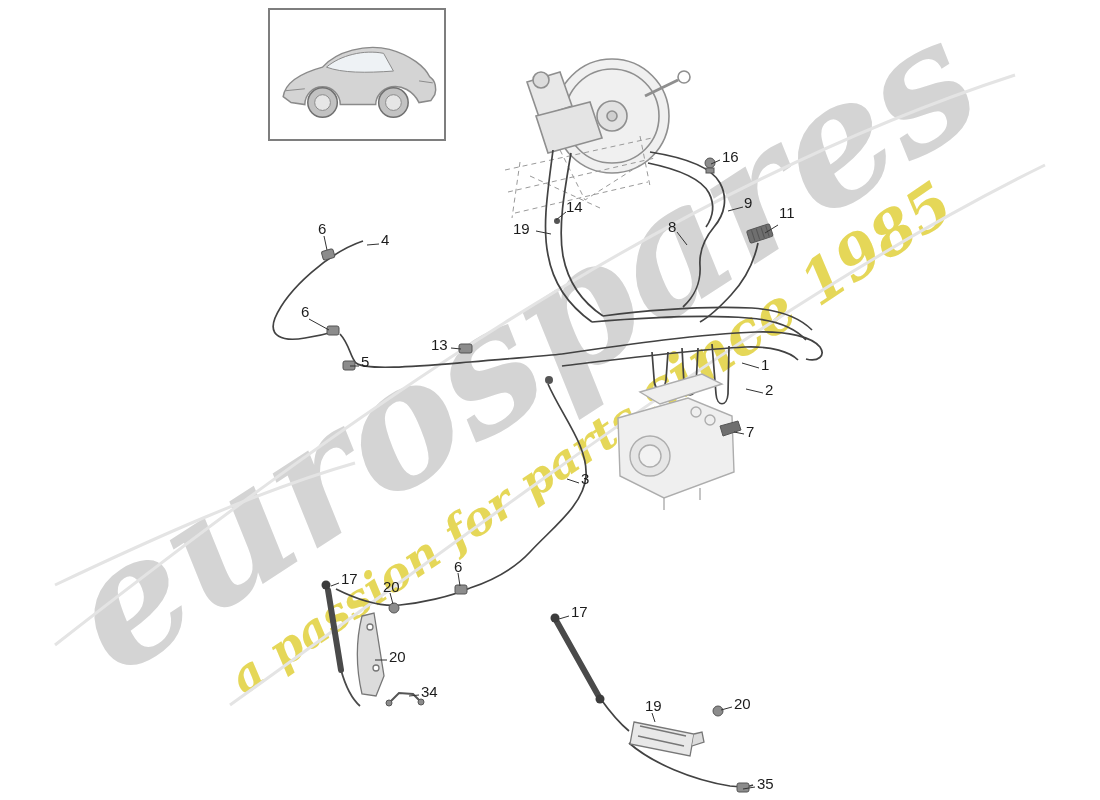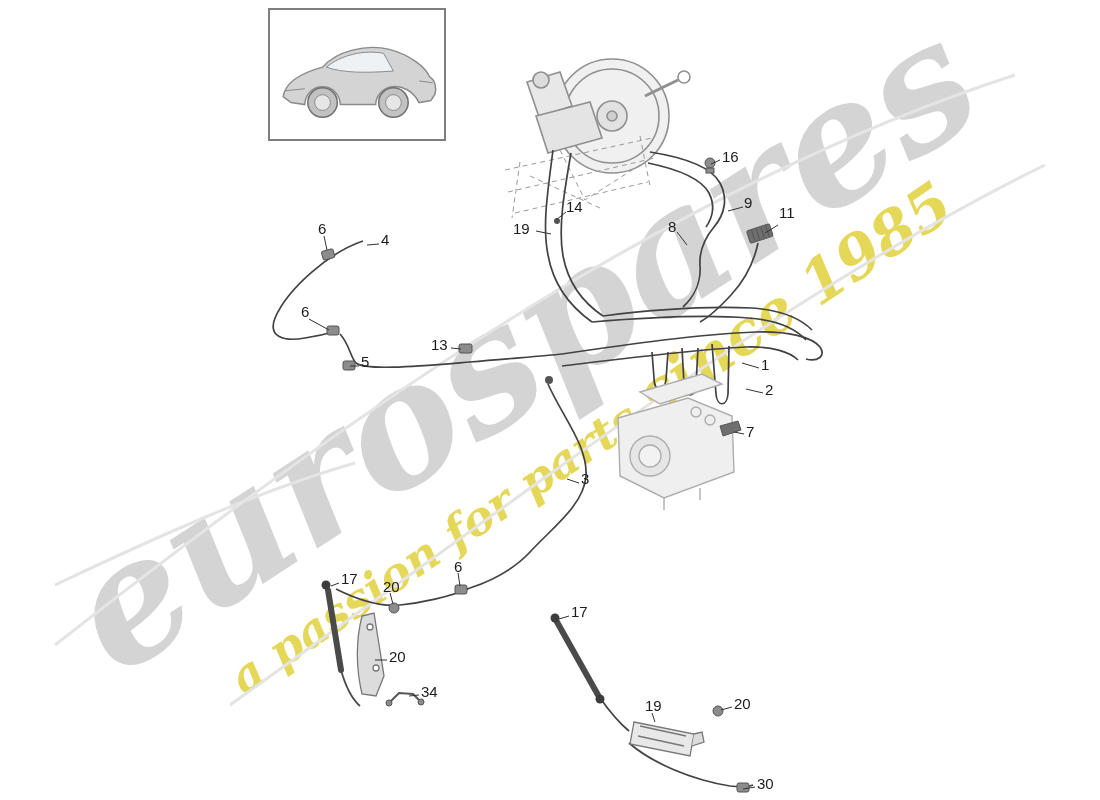--- a/index.html
+++ b/index.html
@@ -218,15 +218,15 @@
   <div class="callout" style="left:746px;top:424px">7</div>
   <div class="callout" style="left:581px;top:471px">3</div>
   <div class="callout" style="left:341px;top:571px">17</div>
   <div class="callout" style="left:383px;top:579px">20</div>
   <div class="callout" style="left:454px;top:559px">6</div>
   <div class="callout" style="left:571px;top:604px">17</div>
   <div class="callout" style="left:389px;top:649px">20</div>
   <div class="callout" style="left:421px;top:684px">34</div>
   <div class="callout" style="left:645px;top:698px">19</div>
   <div class="callout" style="left:734px;top:696px">20</div>
-  <div class="callout" style="left:757px;top:776px">30</div>
+  <div class="callout" style="left:757px;top:776px">35</div>
 
 </div>
 
 </body></html>

